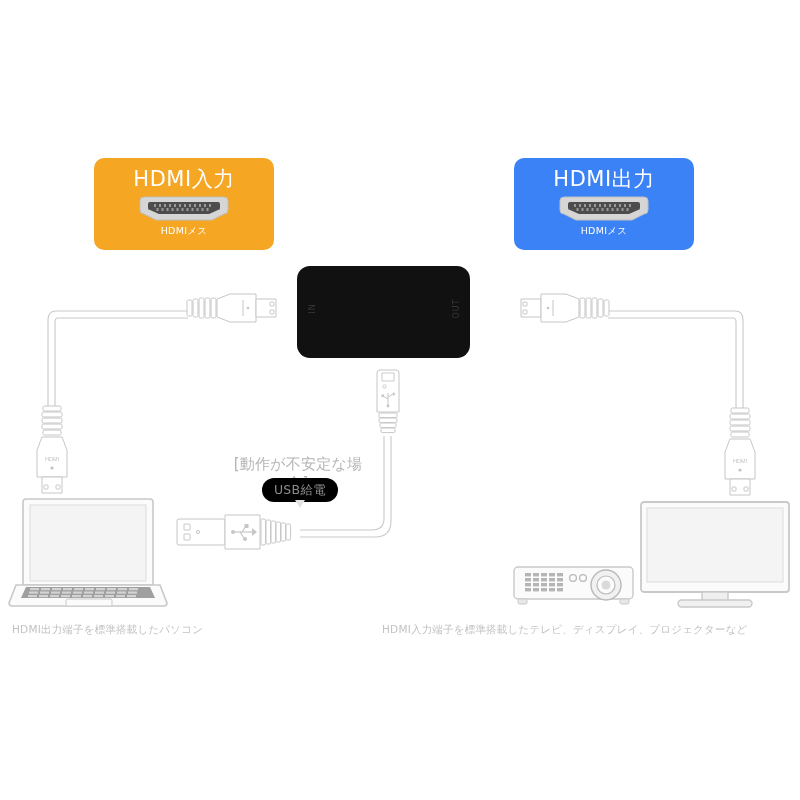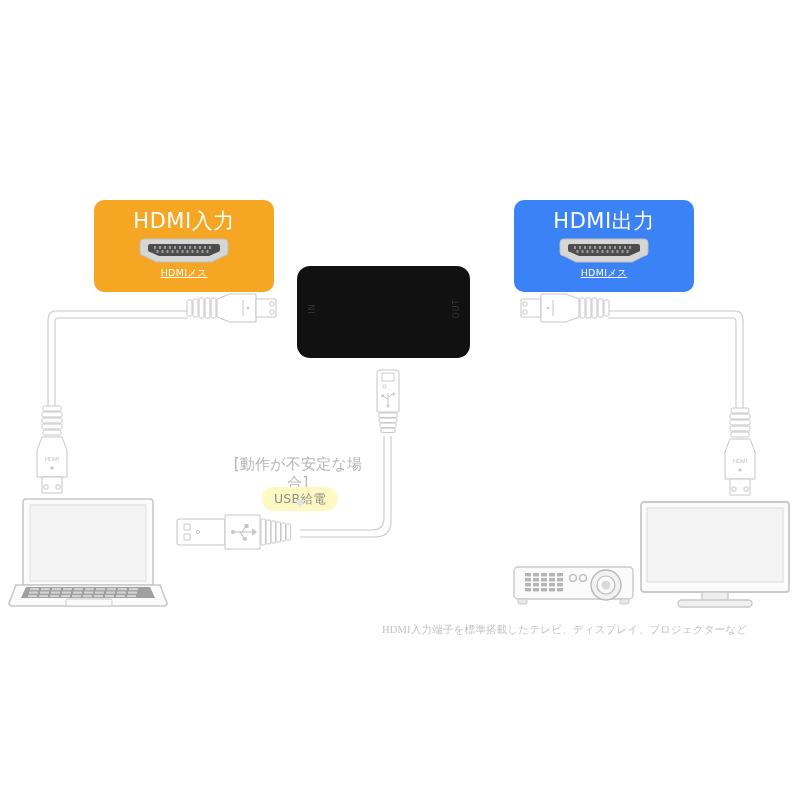--- a/index.html
+++ b/index.html
@@ -7,30 +7,30 @@
     width:800px;height:800px;position:relative;overflow:hidden;
     font-family:"DejaVu Sans","Liberation Sans",sans-serif;
     color:#b9b9b9;
   }
   .stage{position:absolute;left:0;top:0;width:800px;height:800px;}
   .abs{position:absolute;}
 
   
   .card{
     position:absolute;border-radius:10px;display:flex;flex-direction:column;
-    align-items:center;justify-content:flex-start;box-sizing:border-box;margin-top:42px;
+    align-items:center;justify-content:flex-start;box-sizing:border-box;
   }
   .card-in{left:94px;top:158px;width:180px;height:92px;background:#F5A623;}
   .card-out{left:514px;top:158px;width:180px;height:92px;background:#3b82f6;}
   .card-title{
     color:#ffffff;font-size:21px;line-height:21px;margin-top:11px;
     letter-spacing:.5px;font-weight:400;
   }
   .card-sub{
-    color:#ffffff;font-size:9.5px;line-height:10px;margin-top:4px;letter-spacing:.3px;text-decoration:underline;
+    color:#ffffff;font-size:9.5px;line-height:10px;margin-top:4px;letter-spacing:.3px;
   }
   .hdmi-port{margin-top:5px;}
 
   
   .device{
     position:absolute;left:297px;top:266px;width:173px;height:92px;
     background:#111111;border-radius:13px;
   }
   .dev-label{
     position:absolute;color:#3a3a3a;font-size:8px;letter-spacing:1px;
@@ -39,43 +39,42 @@
   .dev-in{left:-1px;top:38px;width:32px;text-align:center;}
   .dev-out{right:-6px;top:38px;width:40px;text-align:center;}
 
   
   .bubble-note{
     position:absolute;left:228px;top:455px;width:140px;text-align:center;
     font-size:15px;color:#b5b5b5;letter-spacing:.2px;
   }
   .bubble{
     position:absolute;left:262px;top:478px;width:76px;height:24px;
-    background:#fef9c3;border-radius:12px;color:#8d8d8d;
+    background:#000000;border-radius:12px;color:#8d8d8d;
     font-size:12.5px;display:flex;align-items:center;justify-content:center;
     letter-spacing:.3px;
-    margin-top:9px;
   }
   .bubble-tail{
     position:absolute;left:295px;top:500px;width:0;height:0;
     border-left:5px solid transparent;border-right:5px solid transparent;
     border-top:8px solid #e3e3e3;
   }
   .spec{
     position:absolute;left:178px;top:560px;width:140px;
     font-size:10.5px;color:#a9a9a9;line-height:14px;letter-spacing:.2px;
   }
   .spec .l2{padding-left:11px;}
 
   
   .cap{
     position:absolute;font-size:10.5px;color:#c2c2c2;letter-spacing:.2px;
     white-space:nowrap;
   }
   .cap-left{left:12px;top:623px;}
-  .cap-right{left:382px;top:623px;font-family:Liberation Serif, serif;}
+  .cap-right{left:382px;top:623px;}
 
   svg{display:block;overflow:visible;}
 </style>
 </head>
 <body>
 
 <div class="stage">
 
   <svg class="abs" style="left:0;top:0;" width="800" height="800">
     <defs>
@@ -363,15 +362,16 @@
     <circle cx="93" cy="24" r="4.5" fill="#dadada"></circle>
   </svg>
 
   <svg class="abs" style="left:640px;top:500px;" width="152" height="108">
     <rect x="1" y="2" width="148" height="90" rx="3" fill="#fbfbfb" stroke="#c9c9c9" stroke-width="1.8"></rect>
     <rect x="7" y="8" width="136" height="74" fill="#f4f4f4" stroke="#dcdcdc" stroke-width="1"></rect>
     <rect x="62" y="92" width="26" height="10" fill="#efefef" stroke="#c9c9c9" stroke-width="1.4"></rect>
     <rect x="38" y="100" width="74" height="7" rx="3.5" fill="#f0f0f0" stroke="#c9c9c9" stroke-width="1.4"></rect>
   </svg>
 
+  <div class="cap cap-left">HDMI出力端子を標準搭載したパソコン</div>
   <div class="cap cap-right">HDMI入力端子を標準搭載したテレビ、ディスプレイ、プロジェクターなど</div>
 
 </div>
 
 </body></html>

